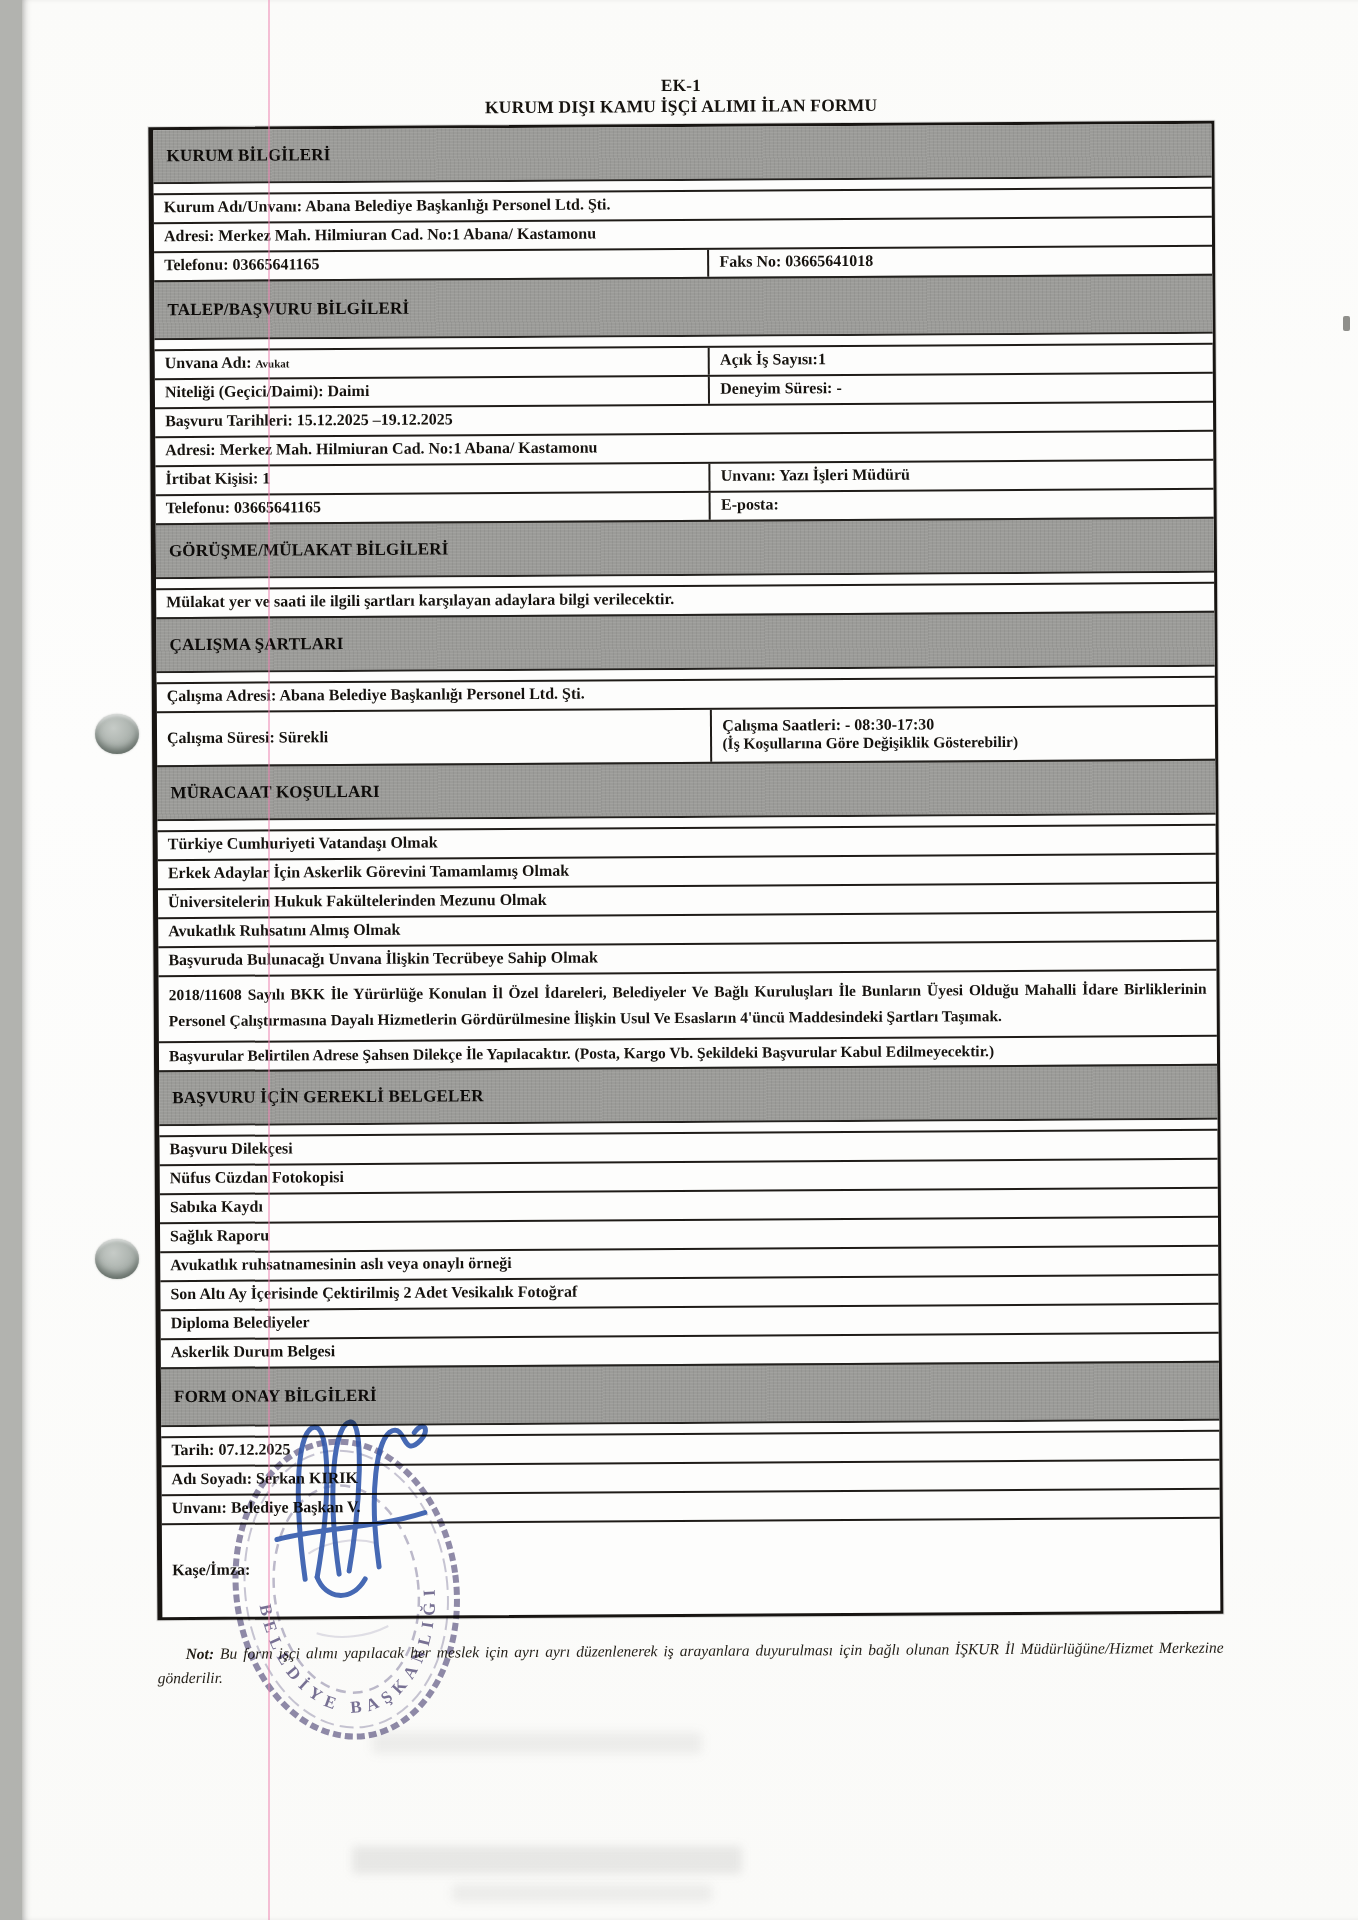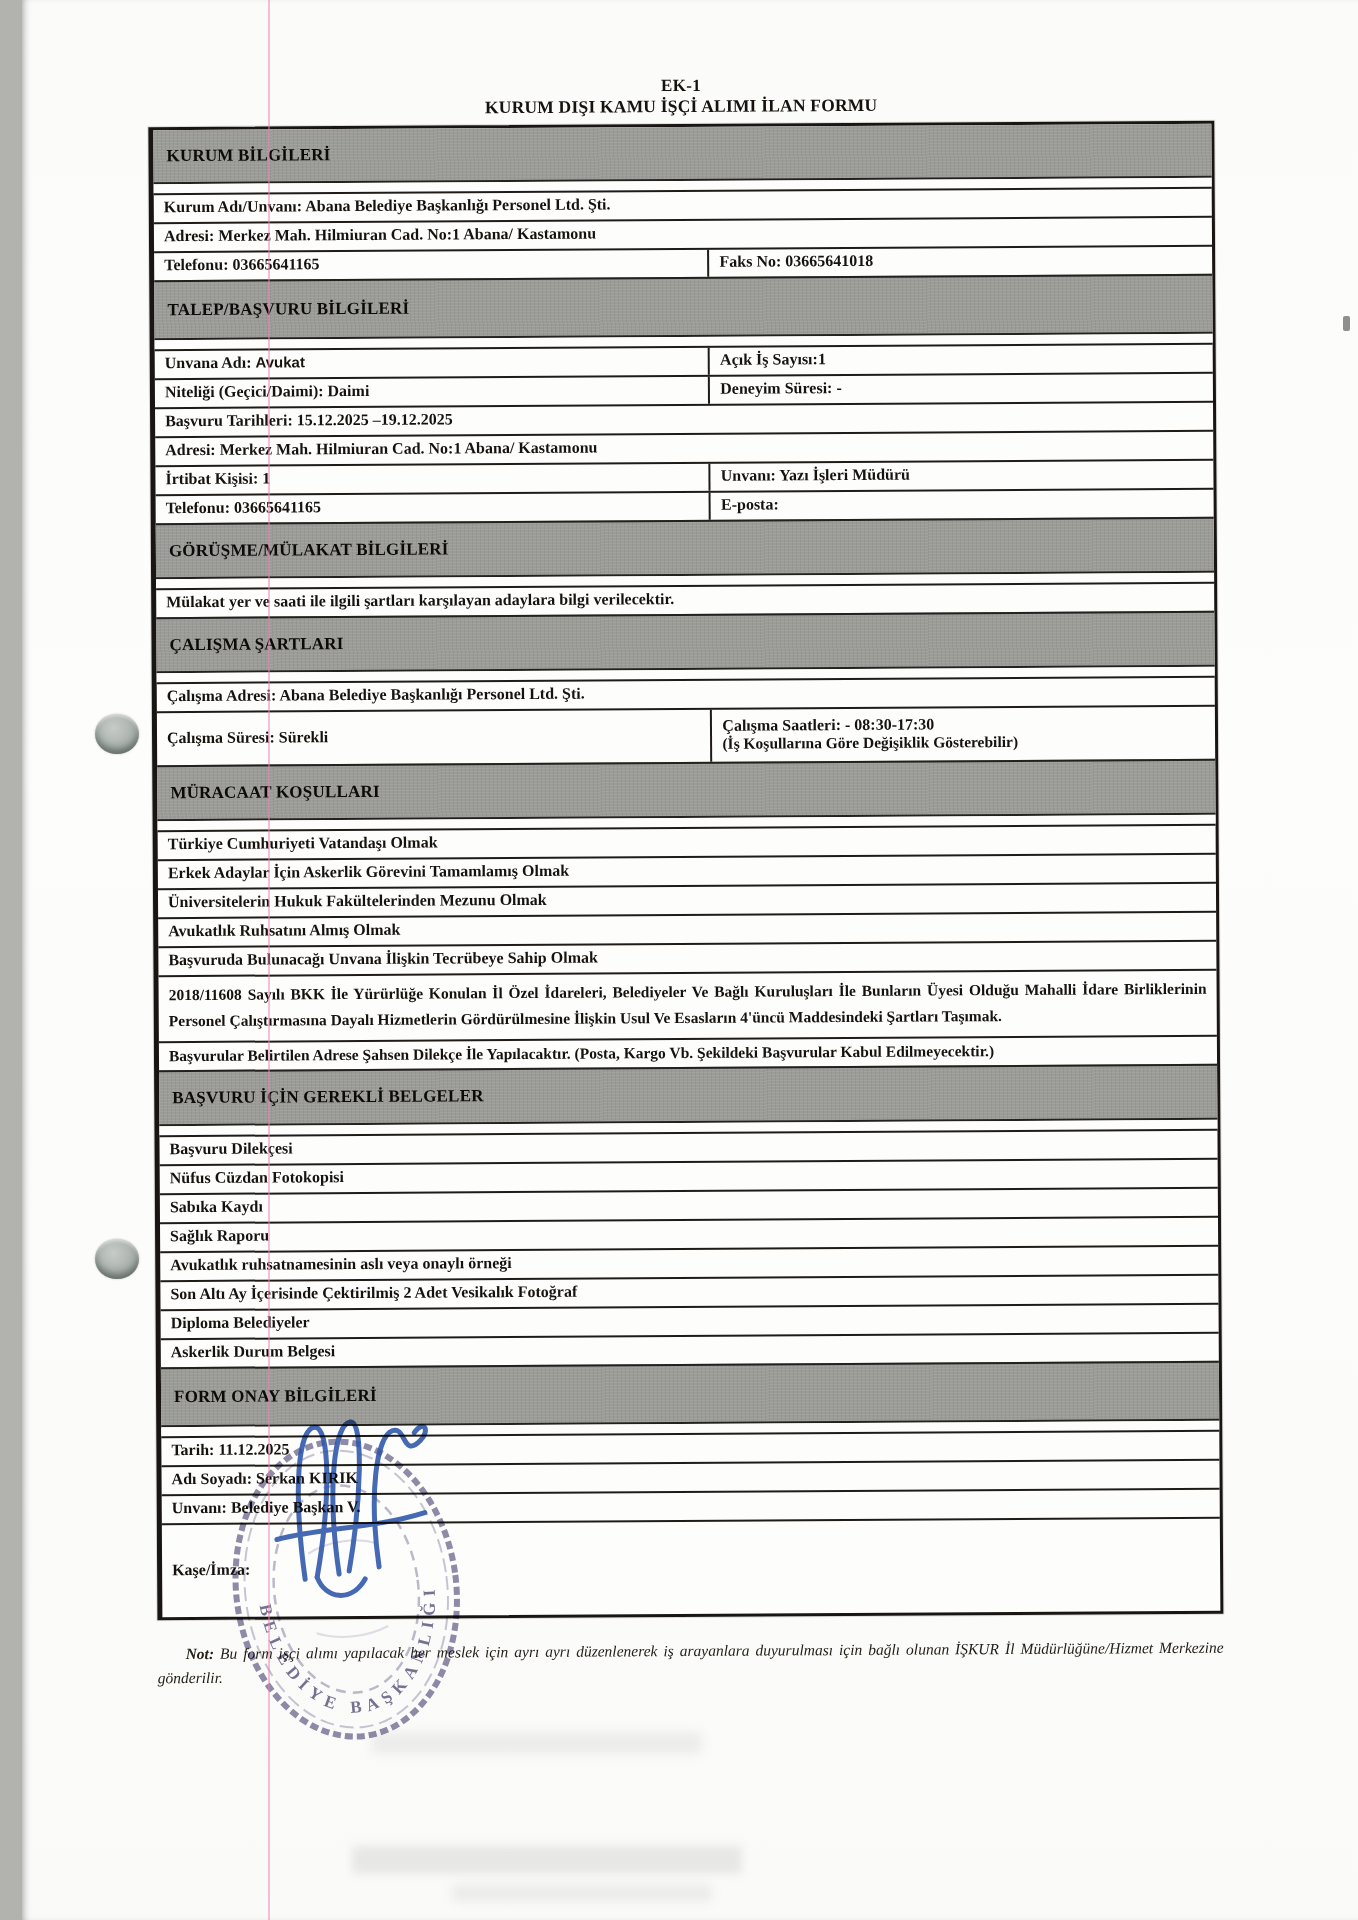--- a/index.html
+++ b/index.html
@@ -41,21 +41,21 @@
   .spacer{height:9px;background:#fdfdfc;}
   .row{
     min-height:27px;display:flex;align-items:center;
     border-top:2px solid #1f1c18;
     font-size:16px;font-weight:700;line-height:1.18;
   }
   .row .cell{padding:2px 8px 3px 10px;}
   .row.split .cell-l{width:52.3%;box-sizing:border-box;}
   .row.split .cell-r{width:47.7%;box-sizing:border-box;border-left:2px solid #1f1c18;align-self:stretch;display:flex;flex-direction:column;justify-content:center;}
   .row.tall{min-height:52px;}
-  .val-sans{font-family:Liberation Sans, sans-serif;font-weight:700;font-size:15px;text-align:center;}
+  .val-sans{font-family:Liberation Serif, serif;font-weight:700;font-size:11px;text-align:center;}
   .para{display:block;padding:5px 10px 7px 10px;font-size:15.5px;line-height:26px;text-align:justify;}
   .kase{min-height:92px;align-items:center;}
   .sub-line{font-size:15.5px;}
 
   .note{
     margin-top:22px;width:1066px;
     font-style:italic;font-size:15.5px;line-height:1.55;
     text-align:justify;color:#242019;font-weight:500;
   }
   .note b{font-weight:700;margin-left:28px;}
@@ -208,21 +208,21 @@
         <div class="row">
             <span class="cell">Diploma Belediyeler</span>
           </div>
         <div class="row">
             <span class="cell">Askerlik Durum Belgesi</span>
           </div>
 
         <div class="bar" style="height:56px;">FORM ONAY BİLGİLERİ</div>
         <div class="spacer"></div>
         <div class="row">
-            <span class="cell">Tarih: 11.12.2025</span>
+            <span class="cell">Tarih: 07.12.2025</span>
           </div>
         <div class="row">
             <span class="cell">Adı Soyadı: Serkan KIRIK</span>
           </div>
         <div class="row">
             <span class="cell">Unvanı: Belediye Başkan V.</span>
           </div>
         <div class="row kase">
             <span class="cell">Kaşe/İmza:</span>
           </div>

